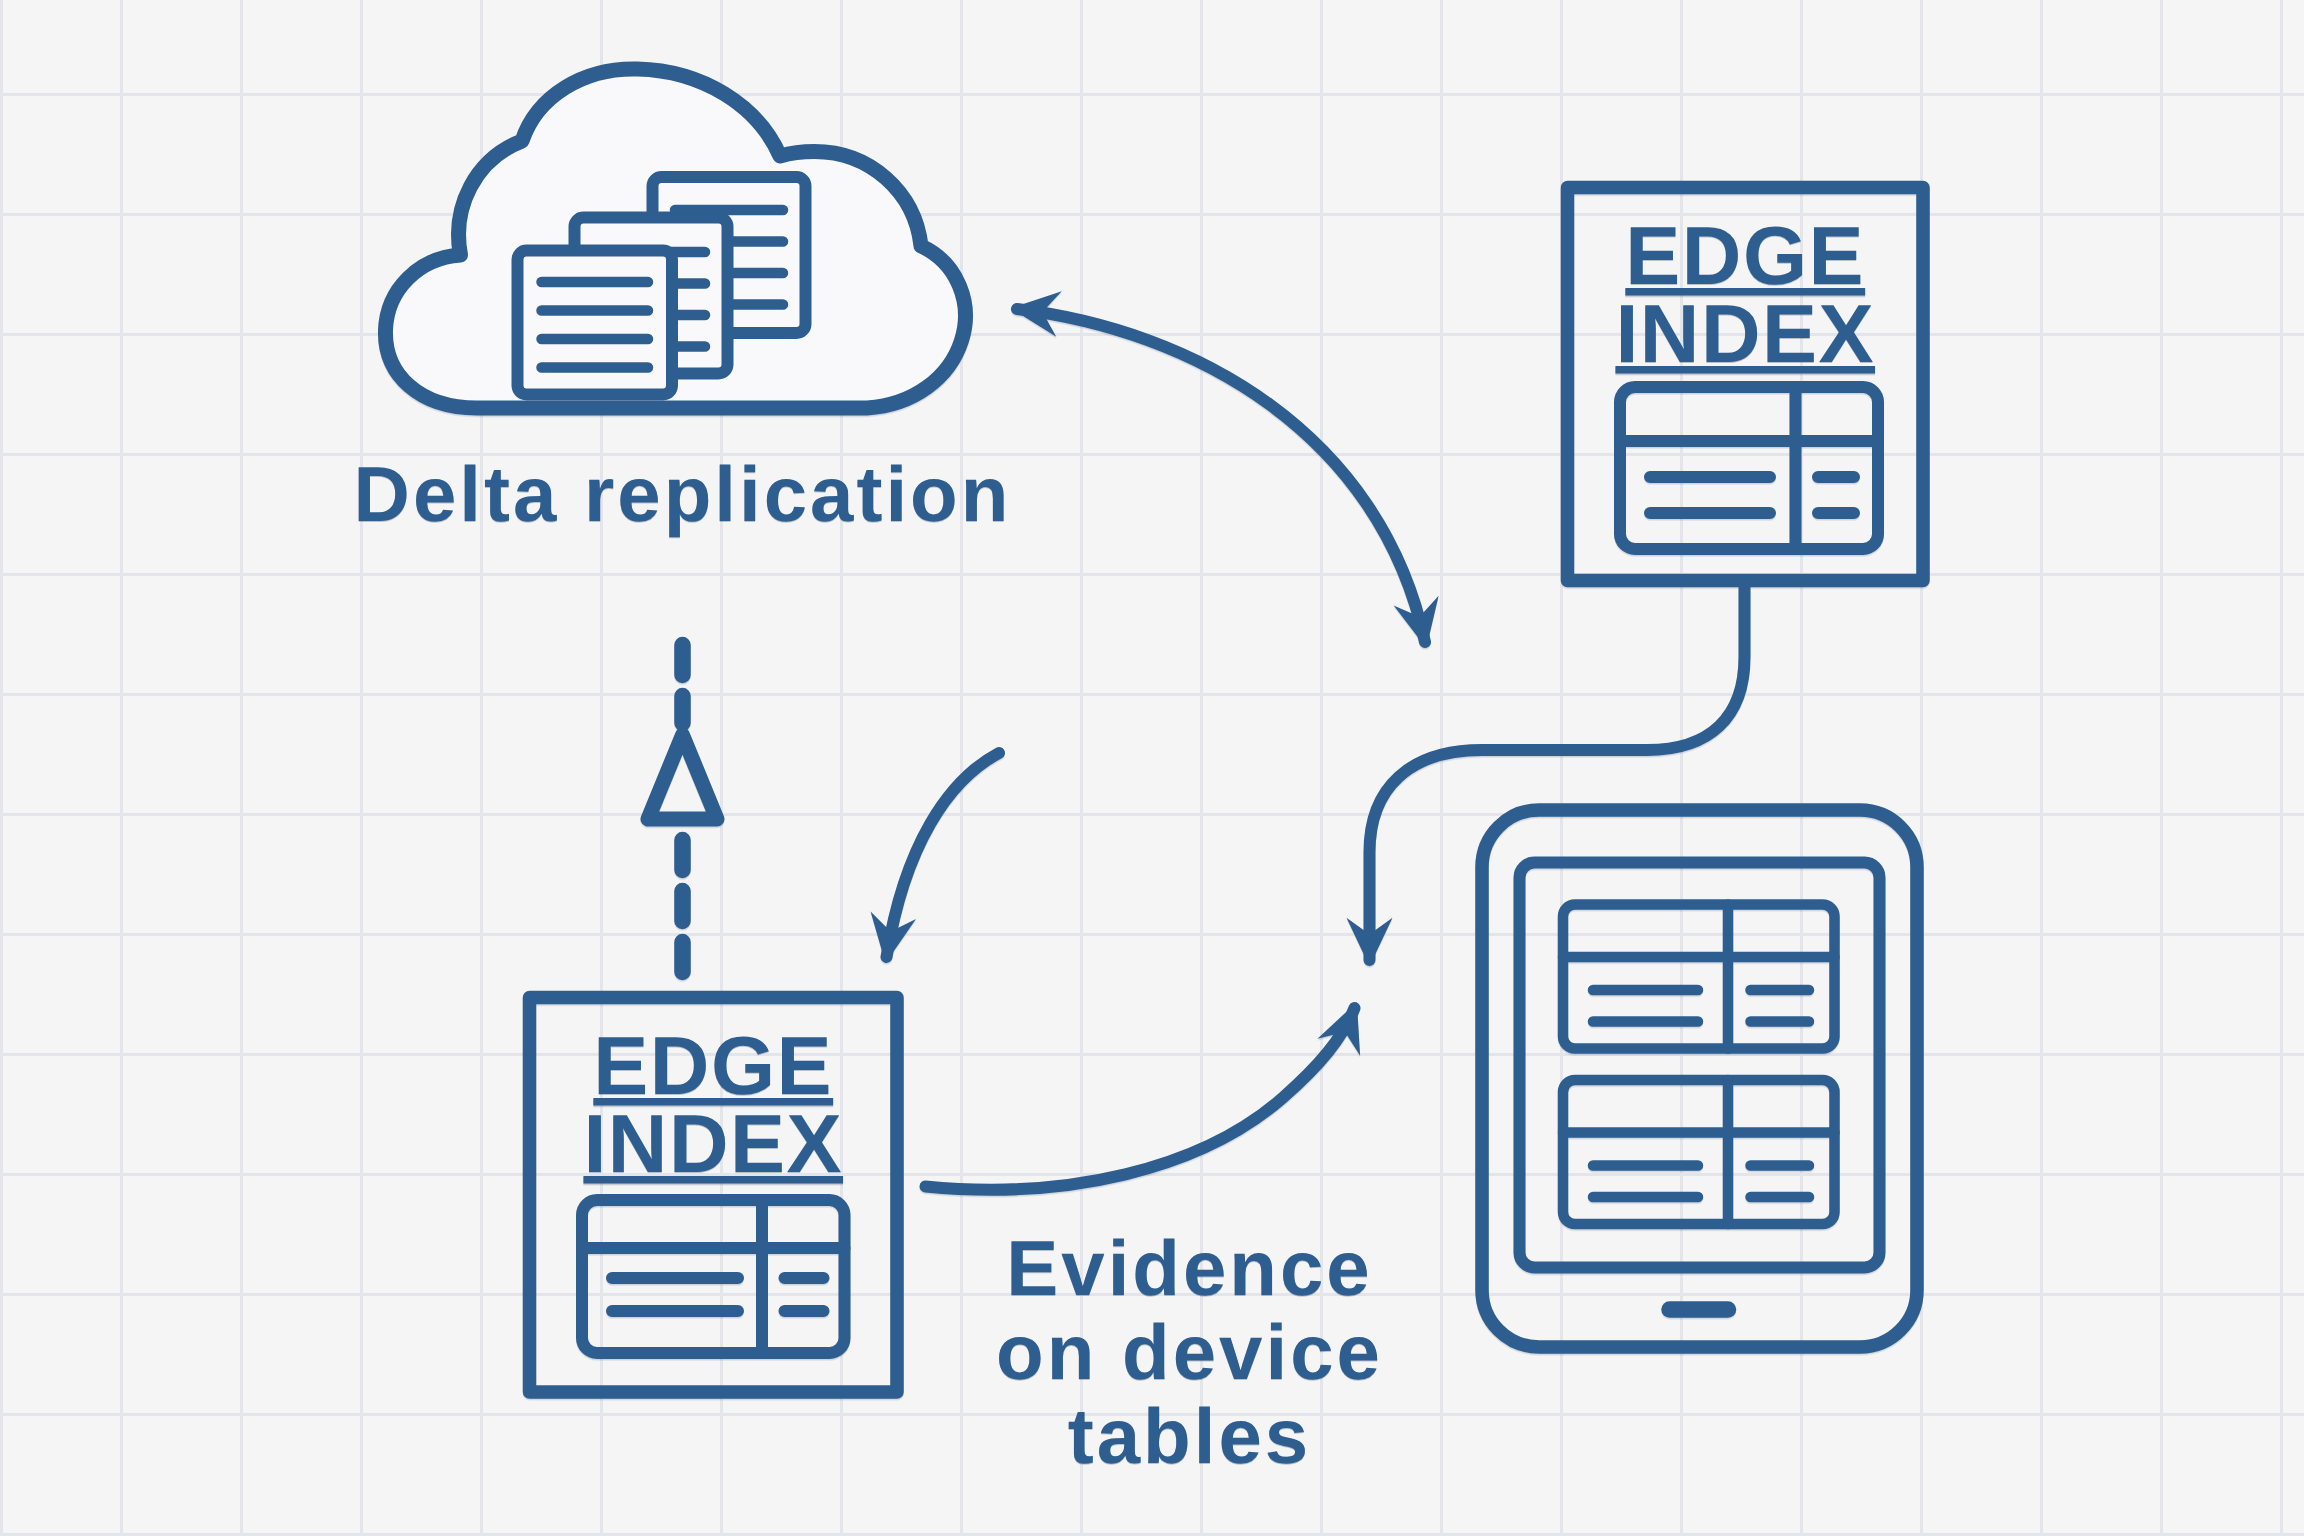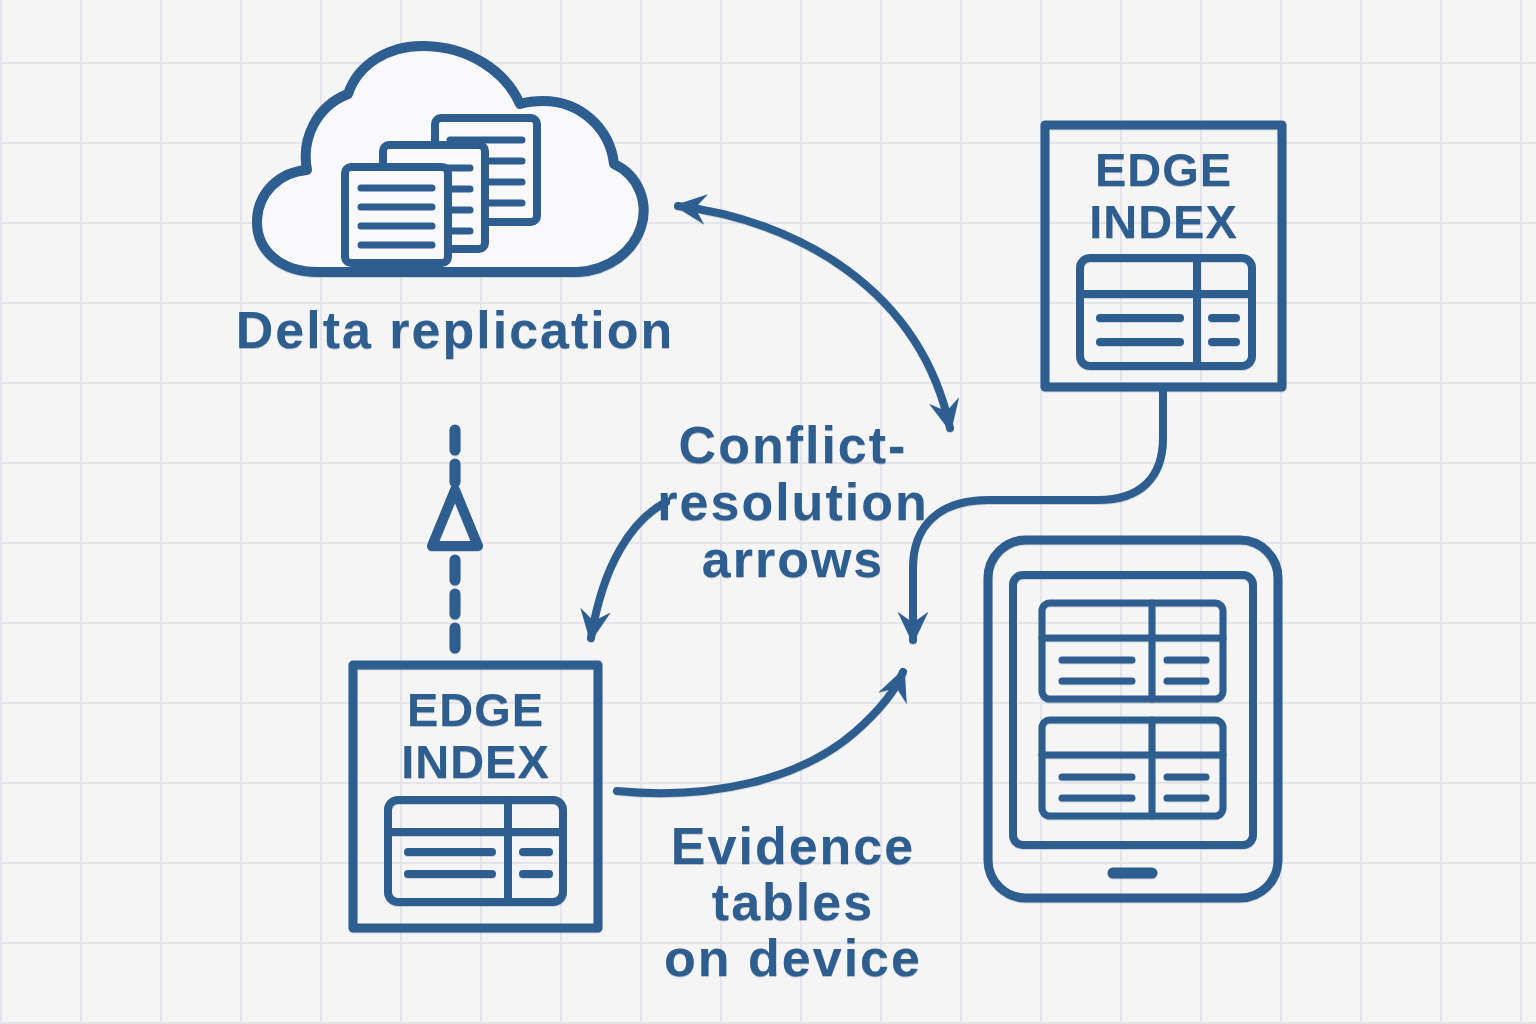--- a/index.html
+++ b/index.html
@@ -28,21 +28,21 @@
   .arrowhead { fill: var(--ink); }
   .label {
     position: absolute;
     color: var(--ink);
     font-weight: bold;
     text-align: center;
     text-shadow: 0 1px 0 rgba(27, 53, 84, 0.28);
   }
   .label span { display: block; }
   .big   { font-size: 52px; line-height: 58px; letter-spacing: 2px; }
-  .boxlabel { font-size: 47px; line-height: 52px; letter-spacing: 1px; }
+  .boxlabel { font-size: 55px; line-height: 52px; letter-spacing: 1px; text-decoration: underline; }
 </style>
 </head>
 <body>
 
 <div class="stage">
 
   <svg class="diagram" width="1536" height="1024" viewBox="0 0 1536 1024">
     <defs>
       <marker id="head" viewBox="0 0 12 12" refX="10" refY="6" markerWidth="4.6" markerHeight="4.6" orient="auto-start-reverse" markerUnits="strokeWidth">
         <path class="arrowhead" d="M 0.8 1.0 L 11.4 6 L 0.8 11.0 L 4.4 6 Z"></path>
@@ -125,30 +125,25 @@
         <path class="s" stroke-width="7" d="M1167 777 H1206 M1167 798 H1206"></path>
       </g>
       <path class="s" stroke-width="11" d="M1113 873 H1152"></path>
     </g>
   </svg>
 
   <div class="label big" style="left:205px; top:301px; width:500px;">
     <span>Delta replication</span>
   </div>
 
-  <div class="label big" style="left:593px; top:417px; width:400px; line-height:57px;">
-    <span>Conflict-</span>
-    <span>resolution</span>
-    <span>arrows</span>
-  </div>
 
   <div class="label big" style="left:593px; top:818px; width:400px; line-height:56px;text-align:center;">
     <span>Evidence</span>
+    <span>on device</span>
     <span>tables</span>
-    <span>on device</span>
   </div>
 
   <div class="label boxlabel" style="left:1045px; top:144px; width:237px;">
     <span>EDGE</span>
     <span>INDEX</span>
   </div>
 
   <div class="label boxlabel" style="left:353px; top:684px; width:245px;">
     <span>EDGE</span>
     <span>INDEX</span>

